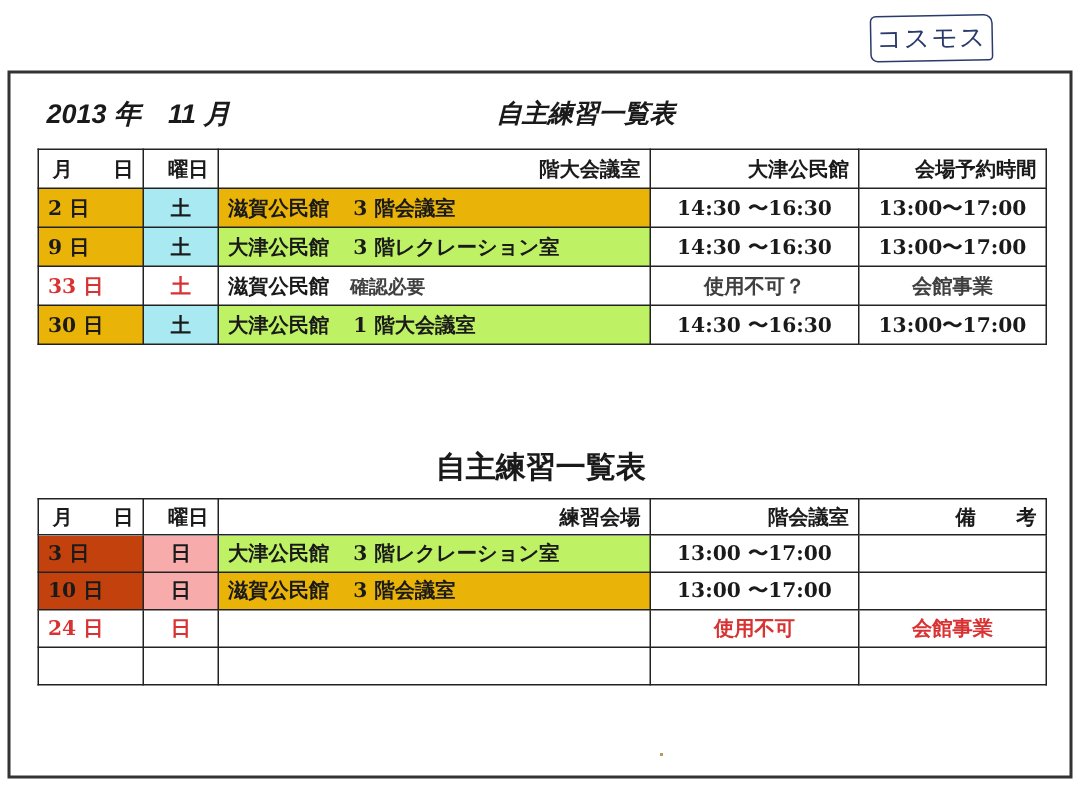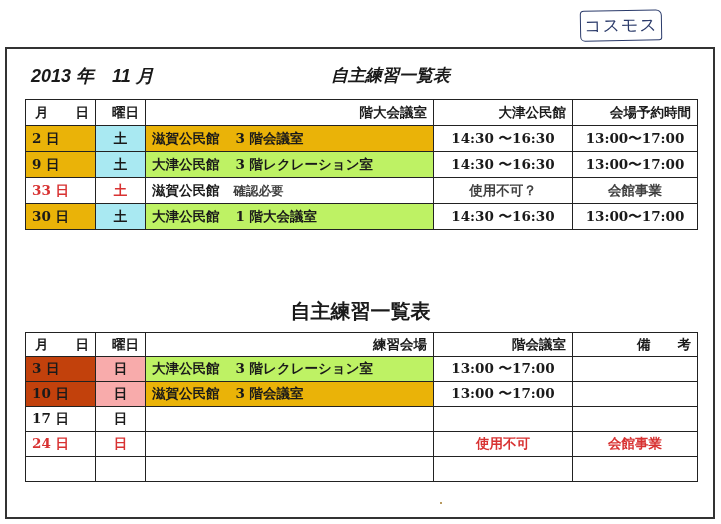--- a/index.html
+++ b/index.html
@@ -151,27 +151,20 @@
     <td class="c"></td>
   </tr>
   <tr>
     <td class="date bg-pink">10 日</td>
     <td class="c bg-salmon">日</td>
     <td class="bg-green"><span>滋賀公民館</span><span class="sp"></span><span>3 階会議室</span></td>
     <td class="c">13:00 〜17:00</td>
     <td class="c"></td>
   </tr>
   <tr>
-    <td class="date">17 日</td>
-    <td class="c">日</td>
-    <td></td>
-    <td class="c"></td>
-    <td class="c"></td>
-  </tr>
-  <tr>
     <td class="date red">24 日</td>
     <td class="c red">日</td>
     <td></td>
     <td class="c red">使用不可</td>
     <td class="c red">会館事業</td>
   </tr>
   <tr>
     <td class="date"></td>
     <td class="c"></td>
     <td></td>

